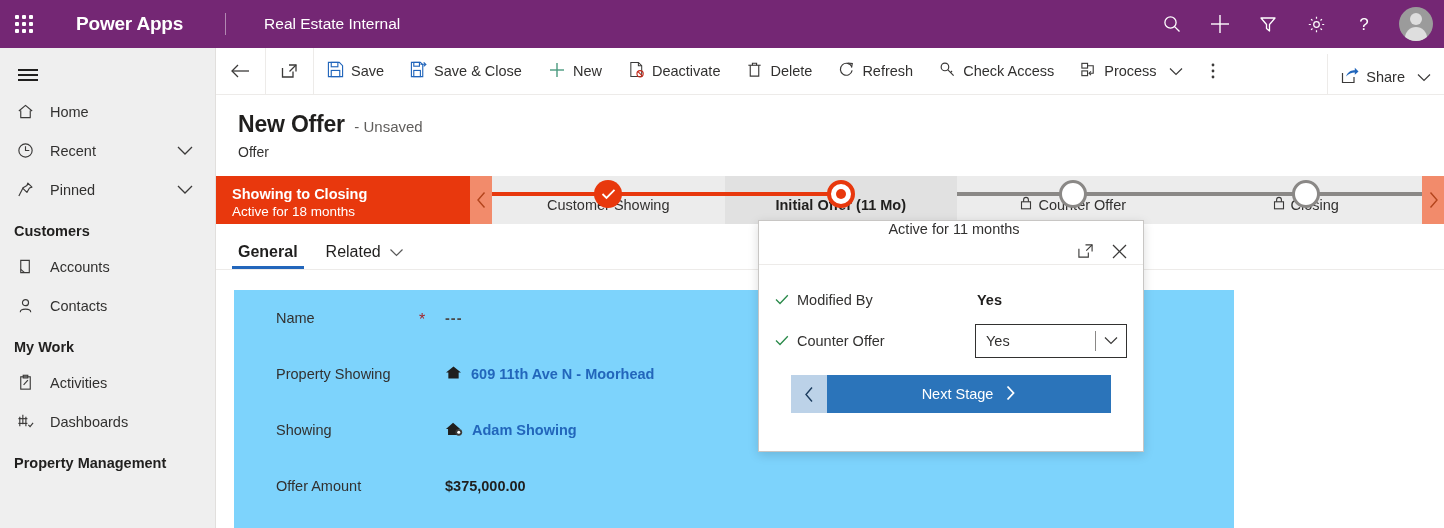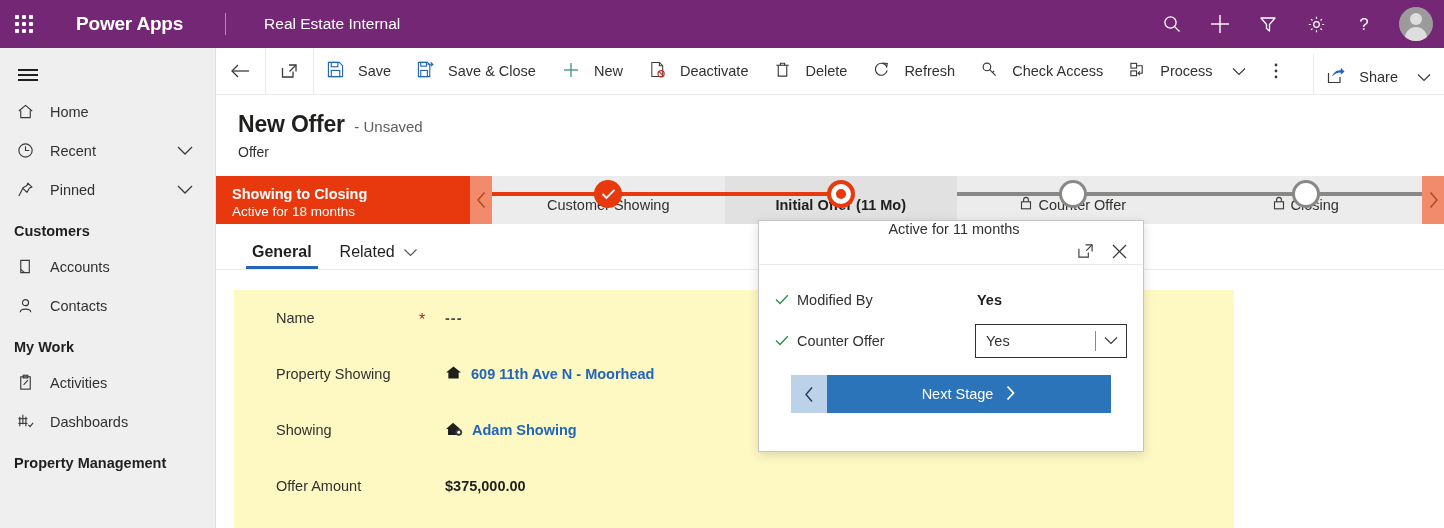--- a/index.html
+++ b/index.html
@@ -74,21 +74,21 @@
   }
 
   
   .cmdbar {
     position: absolute; left: 216px; top: 48px; width: 1228px; height: 47px;
     background: #ffffff; border-bottom: 1px solid #edebe9;
     display: flex; align-items: center;
   }
   .cmd-sep { width: 1px; height: 47px; background: #edebe9; }
   .cmd-btn {
-    height: 47px; display: flex; align-items: center; gap: 14px;
+    height: 47px; display: flex; align-items: center; gap: 7px;
     padding: 0 13px; cursor: pointer; font-size: 14.5px; color: #323130; white-space: nowrap;
   }
   .cmd-icoonly { padding: 0 14px; }
   .cmd-right { margin-left: auto; display: flex; align-items: center; height: 47px; margin-top: 12px; }
 
   
   .content {
     position: absolute; left: 216px; top: 95px; width: 1228px; height: 433px; background: #ffffff;
   }
   .rec-title-wrap { padding: 16px 0 0 22px; }
@@ -133,35 +133,35 @@
   .node.check { background: #e8380d; }
   .node.current { background: #ffffff; border: 4px solid #e8380d; }
   .node.current::after { content:""; width: 10px; height: 10px; border-radius:50%; background:#e8380d;}
   .node.future { background: #ffffff; border: 3px solid #8a8886; }
   .stage.sel-bg { background: #e1e1e1; }
   .stage.lighter { background: #ececec; }
 
   
   .tabs {
     position: absolute; left: 216px; top: 224px; width: 1228px; height: 46px;
-    background: #ffffff; display: flex; align-items: flex-end; padding-left: 26px;
+    background: #ffffff; display: flex; align-items: flex-end; padding-left: 12px;
     border-bottom: 1px solid #edebe9;
   }
   .tab { padding: 0 10px 8px 10px; font-size: 16px; color: #201f1e; cursor: pointer; position: relative;
          display:flex; align-items:center; gap:8px;}
   .tab.active { font-weight: bold; }
   .tab.active::after {
     content: ""; position: absolute; left: 4px; right: 4px; bottom: 0; height: 3px; background: #2266bb;
   }
   .tab-group { margin-left: 8px; }
 
   
   .formcard {
     position: absolute; left: 234px; top: 290px; width: 1000px; height: 238px;
-    background: #fef9c3;
+    background: #7dd3fc;
   }
   .frow { display: flex; align-items: center; height: 56px; }
   .flabel { width: 185px; font-size: 14.5px; color: #323130; padding-left: 42px; }
   .freq { width: 26px; color: #a4262c; font-size: 16px; text-align: left; padding-top: 4px;}
   .fvalue { font-size: 14.5px; color: #323130; display: flex; align-items: center; gap: 9px; }
   .flink { color: #2266bb; font-weight: bold; font-size: 14.5px; cursor: pointer; }
   .fdash { color: #4a4a4a; font-weight: bold; letter-spacing: 1px;}
   .fbold { font-weight: bold; color: #201f1e; }
 
   

